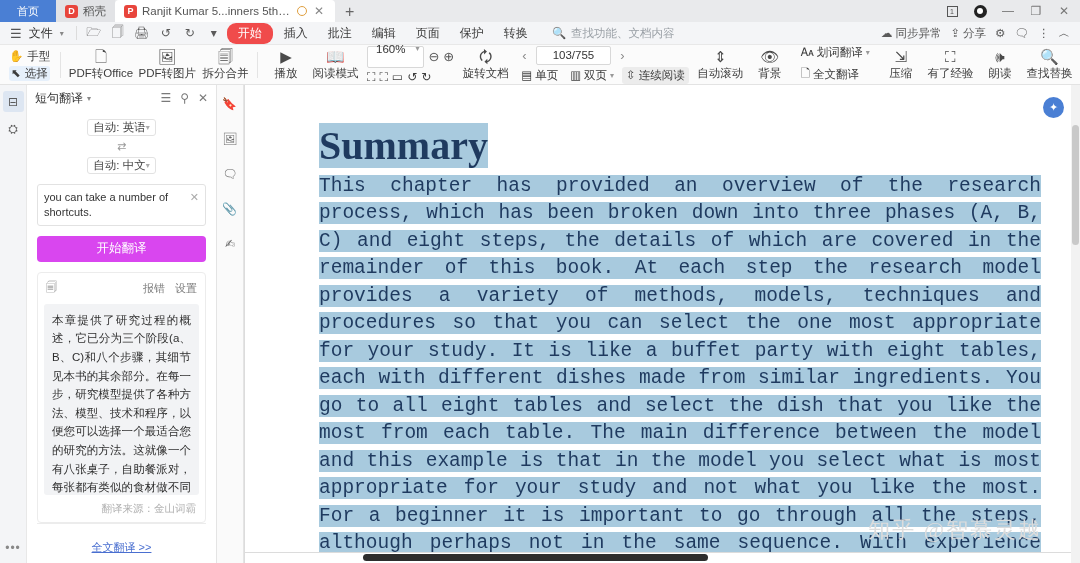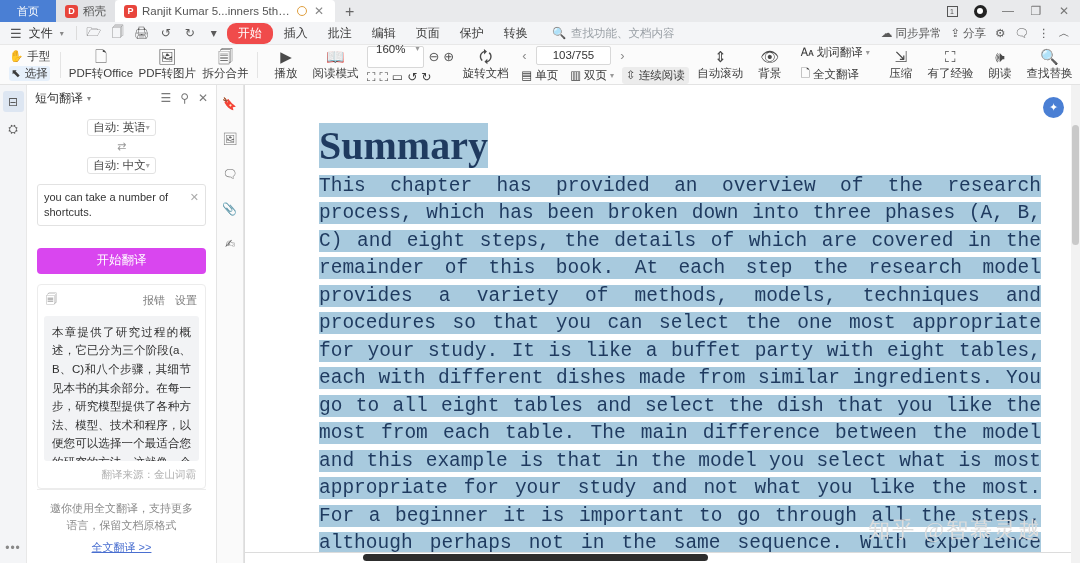--- a/index.html
+++ b/index.html
@@ -109,21 +109,21 @@
   .tp-body { padding: 8px 10px 0 10px; display: flex; flex-direction: column; min-height: 0; flex: 1; }
   .langrow { display: flex; align-items: center; gap: 4px; margin-bottom: 10px; flex-direction: column; }
   .langsel {
     flex: 1; height: 22px; border: 1px solid #e2e2e2; border-radius: 3px; background: #fff;
     display: flex; align-items: center; padding: 0 5px; font-size: 11.5px; color: #444;
   }
   .langsel .cv { margin-left: auto; font-size: 8px; color: #aaa; }
   .swapic { color: #9a9a9a; font-size: 11px; padding: 0 1px; }
   .srcbox {
     border: 1px solid #e2e2e2; border-radius: 3px; background: #fff; padding: 5px 6px;
-    font-size: 11px; color: #333; display: flex; align-items: flex-start; gap: 4px; margin-bottom: 22px;
+    font-size: 11px; color: #333; display: flex; align-items: flex-start; gap: 4px; margin-bottom: 10px;
     line-height: 1.35;
   }
   .srcbox .clr { margin-left: auto; color: #aaa; font-size: 11px; }
   .translate-btn {
     height: 26px; background: #d946ef; color: #fff; border-radius: 4px;
     display: flex; align-items: center; justify-content: center; font-size: 12.5px; margin-bottom: 10px;
   }
   .resultcard {
     border: 1px solid #ececec; border-radius: 4px; flex: 1; display: flex; flex-direction: column;
     min-height: 0; overflow: hidden;
@@ -401,21 +401,20 @@
         <div class="resultcard">
           <div class="rc-head">
             <span>🗐</span>
             <span class="sp">报错</span>
             <span>设置</span>
           </div>
           <div class="rc-text">本章提供了研究过程的概述，它已分为三个阶段(a、B、C)和八个步骤，其细节见本书的其余部分。在每一步，研究模型提供了各种方法、模型、技术和程序，以便您可以选择一个最适合您的研究的方法。这就像一个有八张桌子，自助餐派对，每张都有类似的食材做不同的菜着。你去所有的八张桌子，从每张桌子中选择你最喜欢的菜。这个模型和这个示例之间的主要区别在于，在模型中，你选择的是最适合你的学习，而不是你最喜欢的。对于一个初学者来说，完成所有的步骤是很重要的，尽管可能不是在相同的顺序中。有了经验，你可以采取许多快捷方式。</div>
           <div class="rc-src">翻译来源：金山词霸</div>
         </div>
         <div class="promo">
-          <div class="promo-text">邀你使用全文翻译，支持更多语言，保留文档原格式</div>
           <a class="promo-link">全文翻译 &gt;&gt;</a>
         </div>
       </div>
     </div>
 
     <div class="panelrail">
       <div class="pr-ic">🔖</div>
       <div class="pr-ic">🖼</div>
       <div class="pr-ic">🗨</div>
       <div class="pr-ic">📎</div>

